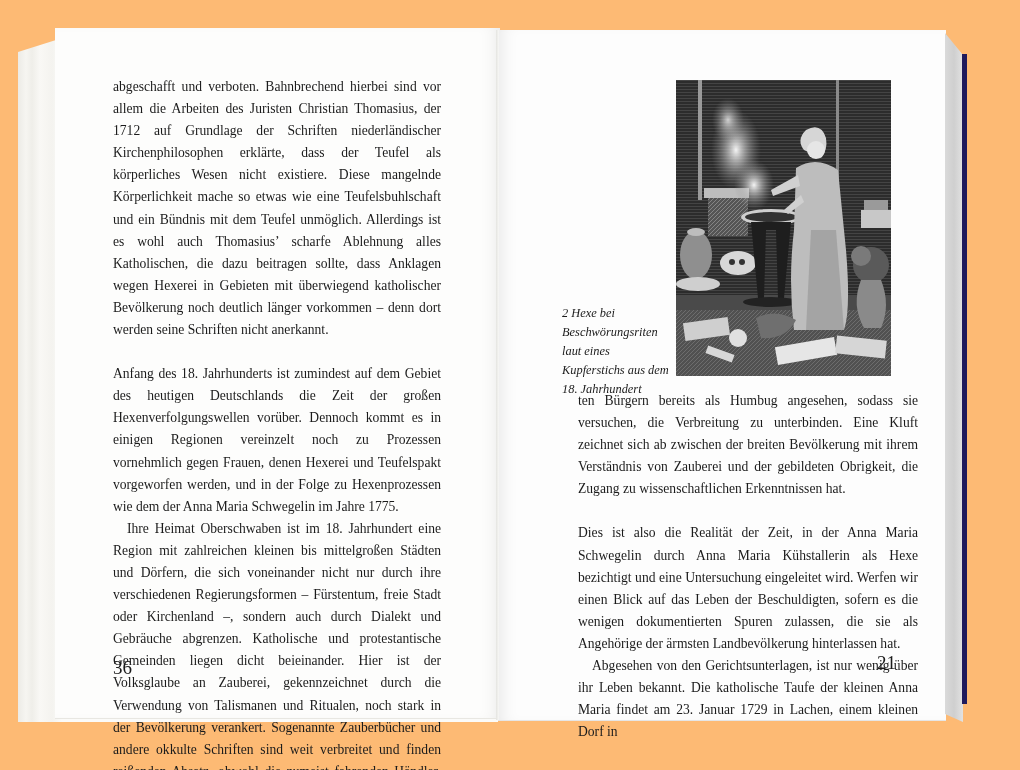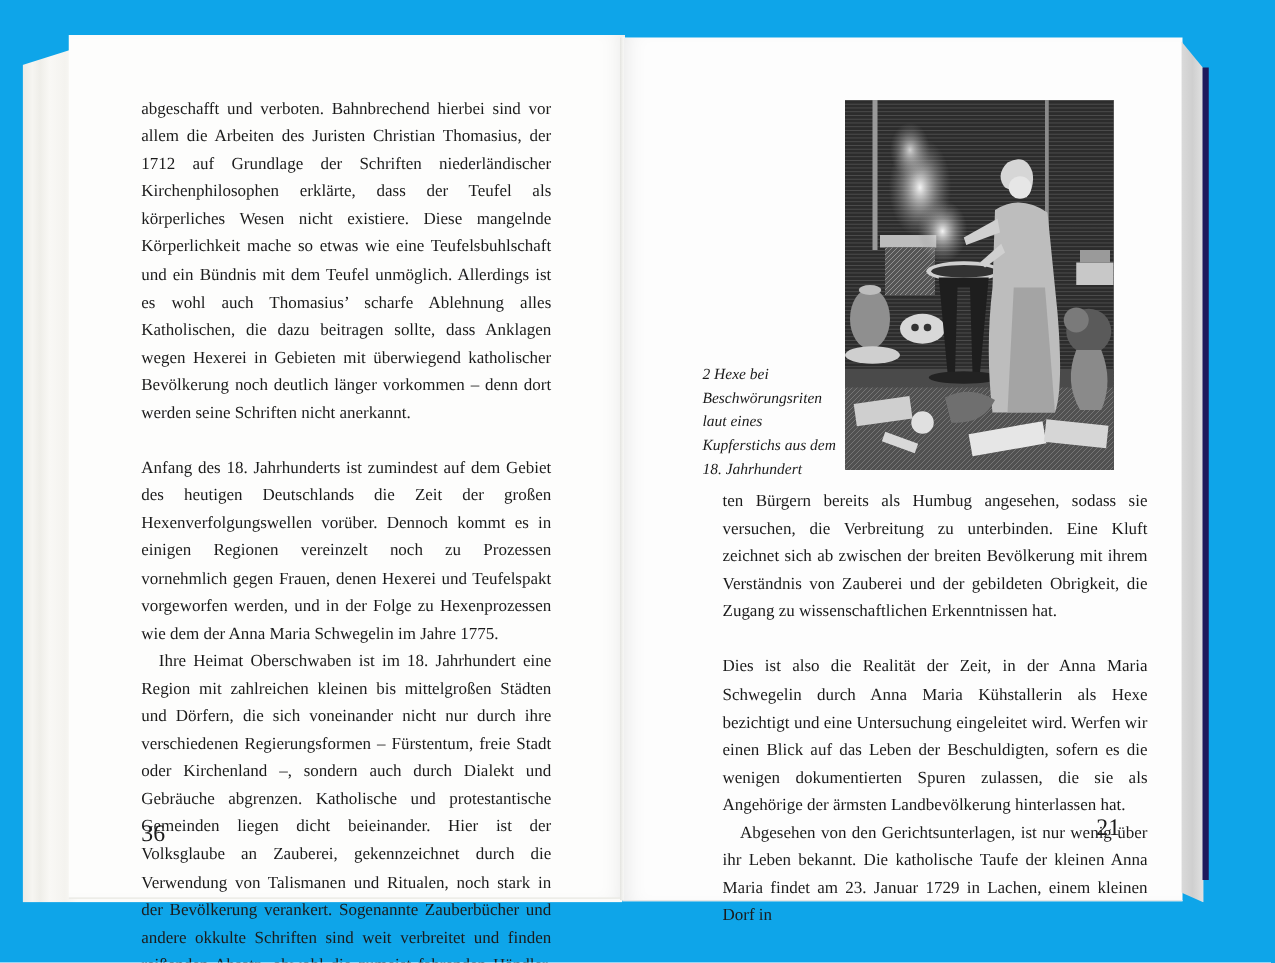--- a/index.html
+++ b/index.html
@@ -7,21 +7,21 @@
       padding: 0;
       width: 1020px;
       height: 770px;
       background: #ffffff;
       overflow: hidden;
     }
     .scene {
       position: relative;
       width: 1020px;
       height: 770px;
-      background: #0ea5e9;
+      background: #fdba74;
     }
     
     .left-stack {
       position: absolute;
       left: 18px; top: 40px;
       width: 480px; height: 682px;
       background: linear-gradient(90deg, #ecebe6 0px, #f6f5f1 8px, #efeee9 14px, #f9f8f5 22px, #f4f3ef 34px, #fbfbf9 44px);
       clip-path: polygon(38px 0, 100% 0, 100% 100%, 0 100%, 0 12px);
     }
     .left-page {
@@ -87,21 +87,21 @@
     .page-num {
       position: absolute;
       font-family: "Liberation Serif", "DejaVu Serif", serif;
       font-size: 19px;
       color: #1b1b1b;
     }
     .page-num.left { left: 113px; top: 657px; }
     .page-num.right { left: 877px; top: 652px; }
     .caption {
       position: absolute;
-      left: 562px; top: 290px;
+      left: 562px; top: 304px;
       width: 110px;
       font-family: "Liberation Serif", "DejaVu Serif", serif;
       font-style: italic;
       font-size: 12.4px;
       line-height: 19px;
       color: #1b1b1b;
     }
     .figure {
       position: absolute;
       left: 676px; top: 80px;

